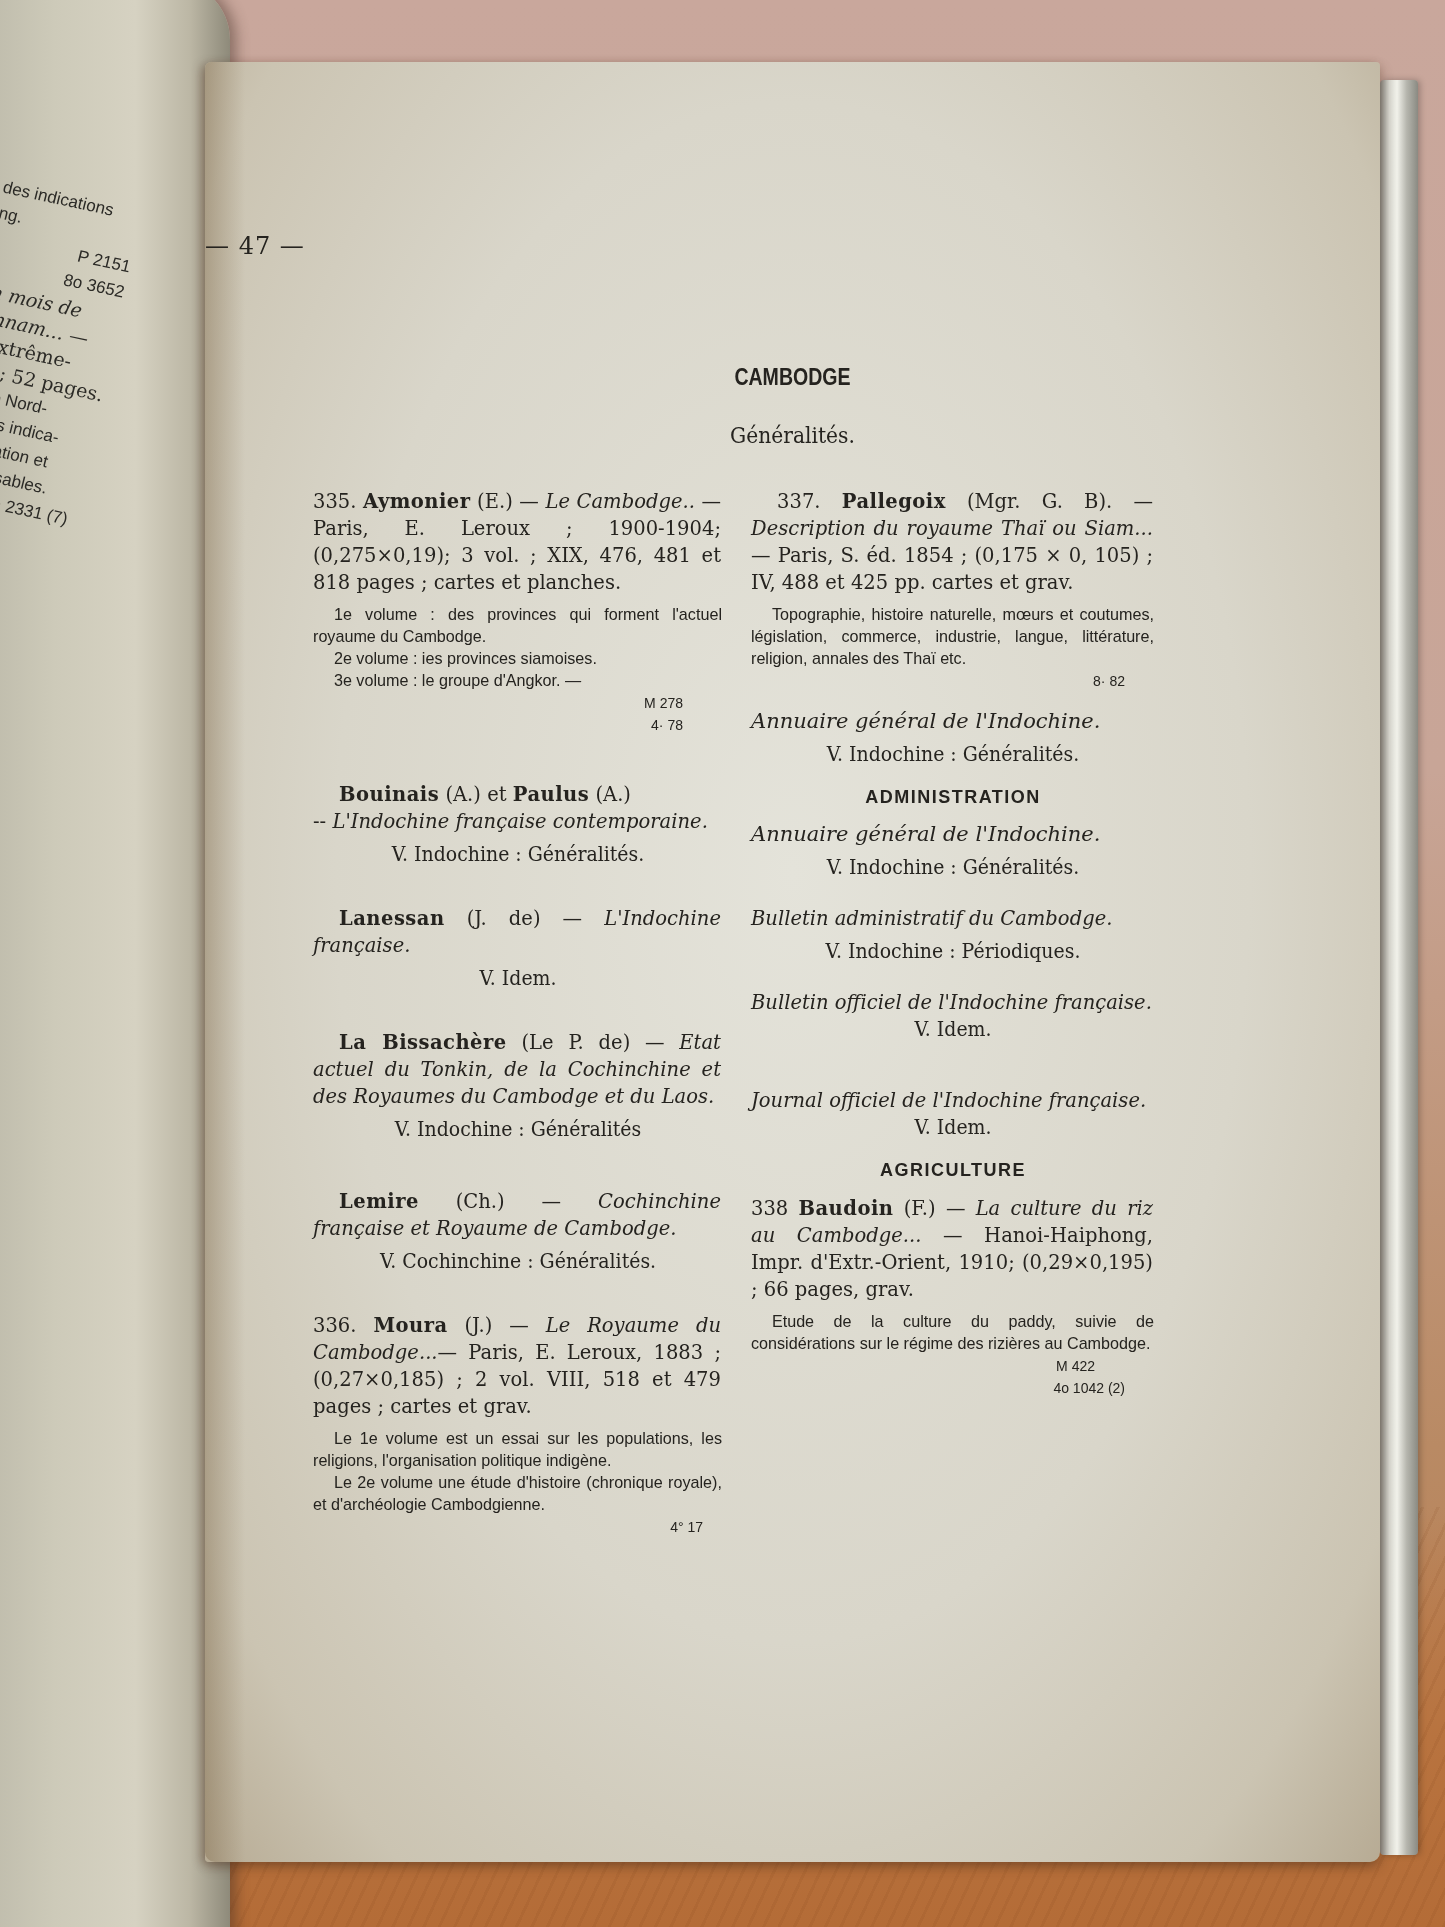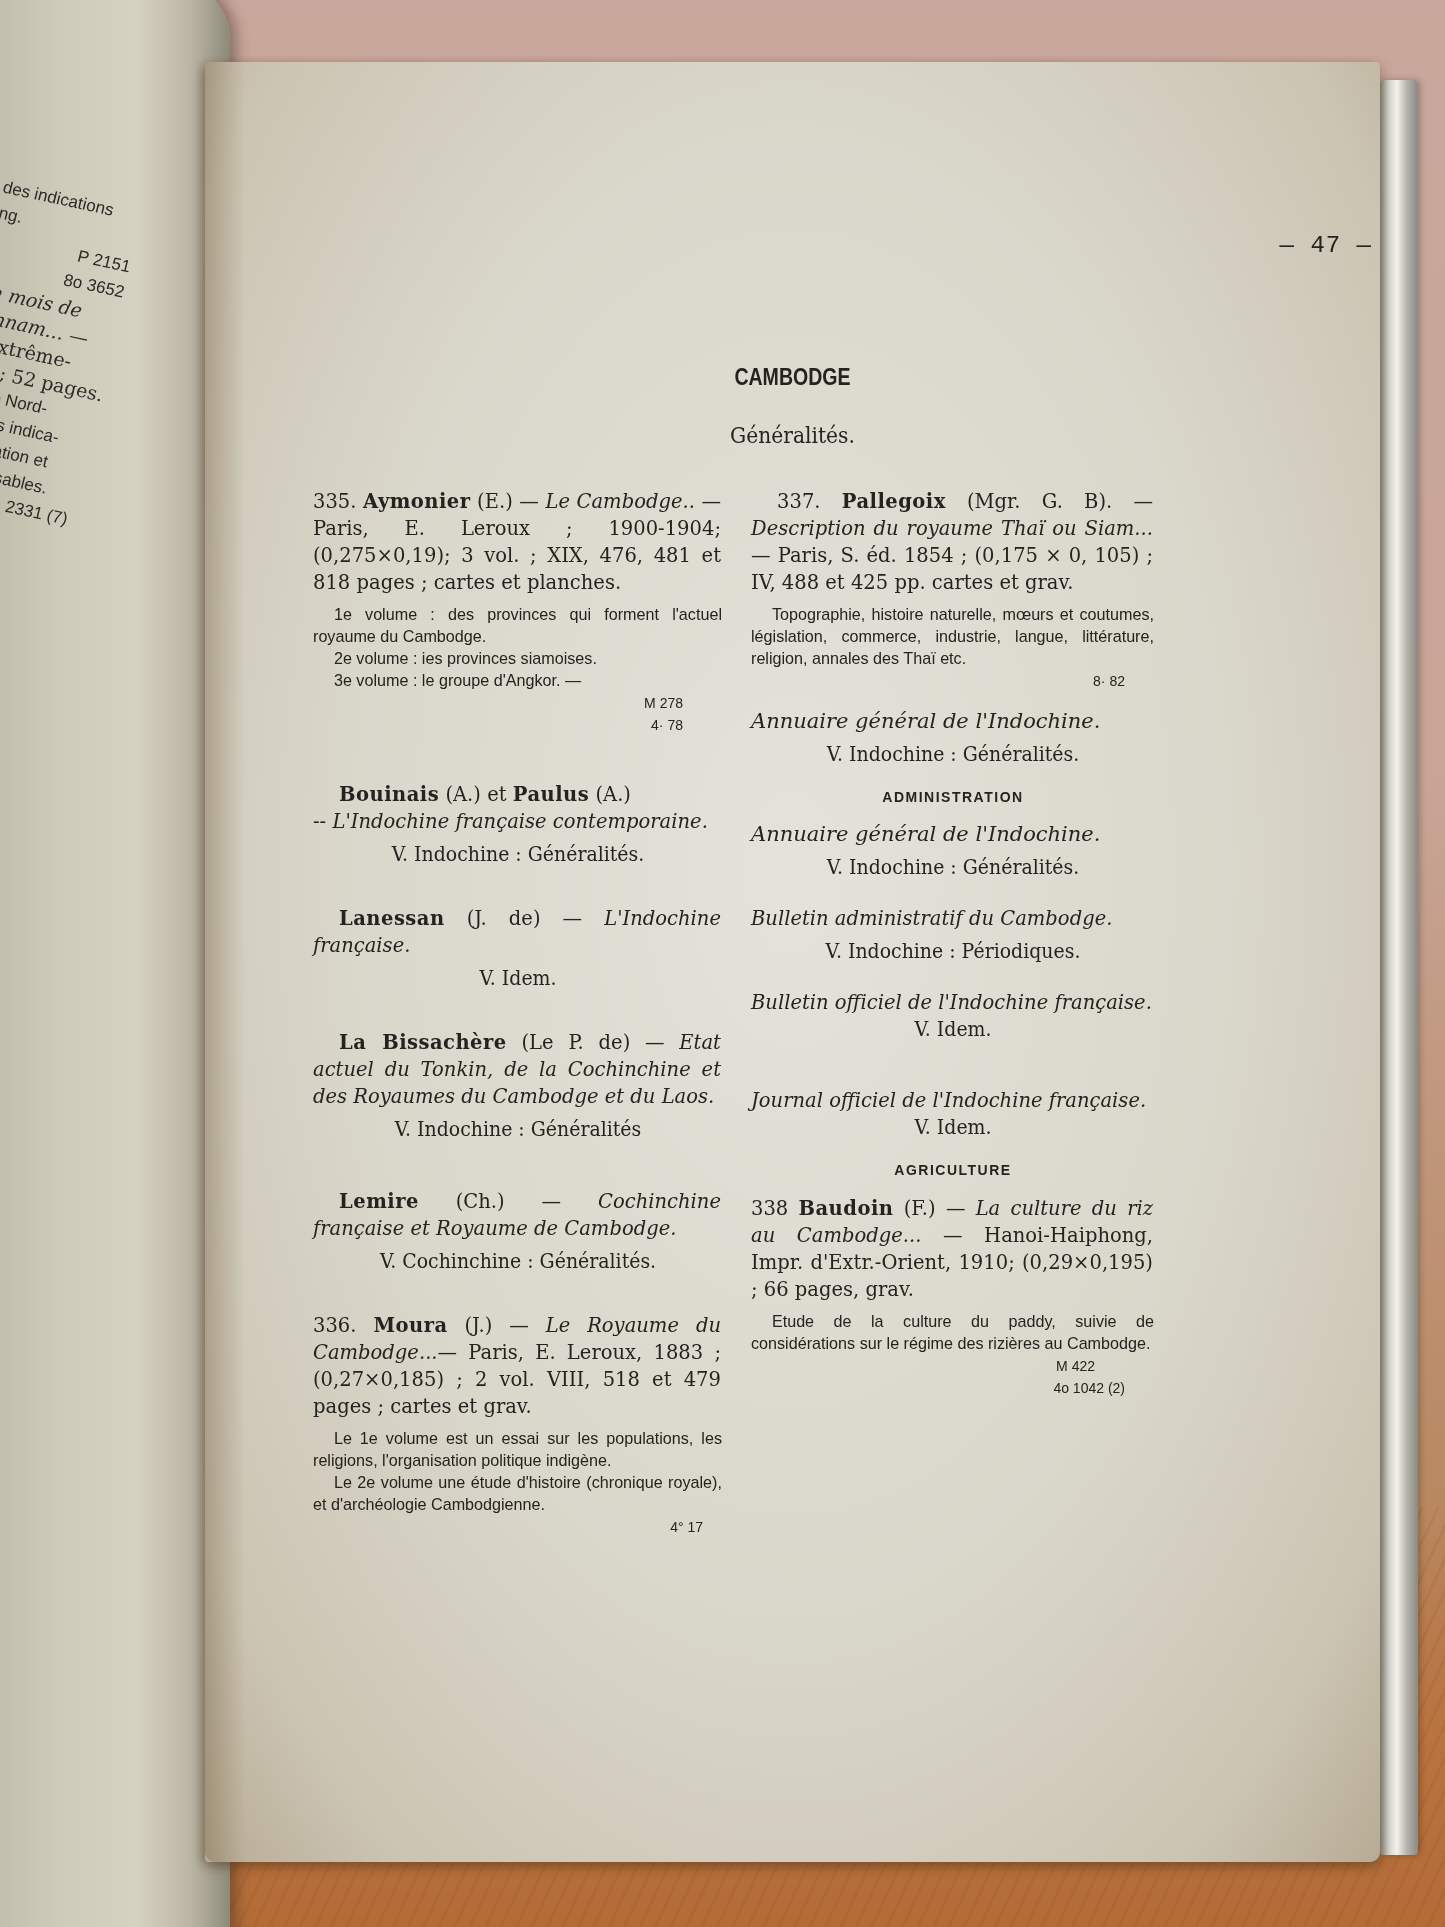--- a/index.html
+++ b/index.html
@@ -44,22 +44,22 @@
     border-radius: 6px 4px 10px 4px;
     box-shadow: -4px 2px 10px rgba(80,50,30,0.35), 2px 6px 12px rgba(80,50,30,0.3);
   }
   .page-edge-left {
     position: absolute; left: 0; top: 0; bottom: 0; width: 40px;
     background: linear-gradient(90deg, rgba(130,110,80,0.45), rgba(130,110,80,0));
     border-radius: 6px 0 0 10px;
   }
   .ink { color: #25231f; }
   .folio {
-    position: absolute; left: 0; right: 8px; top: 170px; text-align: right;
-    font-size: 24px; letter-spacing: 1px; font-family: Liberation Mono, monospace;
+    position: absolute; left: 0; right: 0; top: 170px; text-align: left;
+    font-size: 24px; letter-spacing: 1px;
   }
   .section-title {
     position: absolute; left: 0; right: 0; top: 302px; text-align: center;
     font-family: "Liberation Sans", sans-serif; font-weight: bold; font-size: 23px;
     transform: scaleX(0.85);
   }
   .subsection-title {
     position: absolute; left: 0; right: 0; top: 360px; text-align: center;
     font-size: 23px; transform: scaleX(0.88);
   }
@@ -74,21 +74,21 @@
     font-family: "Liberation Sans", sans-serif; font-size: 17px; line-height: 22px;
     text-align: justify; margin-top: 8px; transform: scaleX(0.95); transform-origin: 0 0; width: 105%;
   }
   .note p { margin: 0; text-indent: 22px; }
   .cote {
     font-family: "Liberation Sans", sans-serif; font-size: 14px; line-height: 22px;
     text-align: right; padding-right: 40px;
   }
   .see { text-align: center; margin-top: 6px; transform: scaleX(0.9); }
   .small-caps-head {
-    font-family: "Liberation Sans", sans-serif; font-weight: bold; font-size: 14px;
+    font-family: "Liberation Sans", sans-serif; font-weight: bold; font-size: 18px;
     letter-spacing: 1.5px; text-align: center; margin: 14px 0 10px;
   }
   .spacer-s { height: 20px; }
   .spacer-m { height: 28px; }
 </style>
 </head>
 <body>
 
 <div class="table-grain"></div>
 

